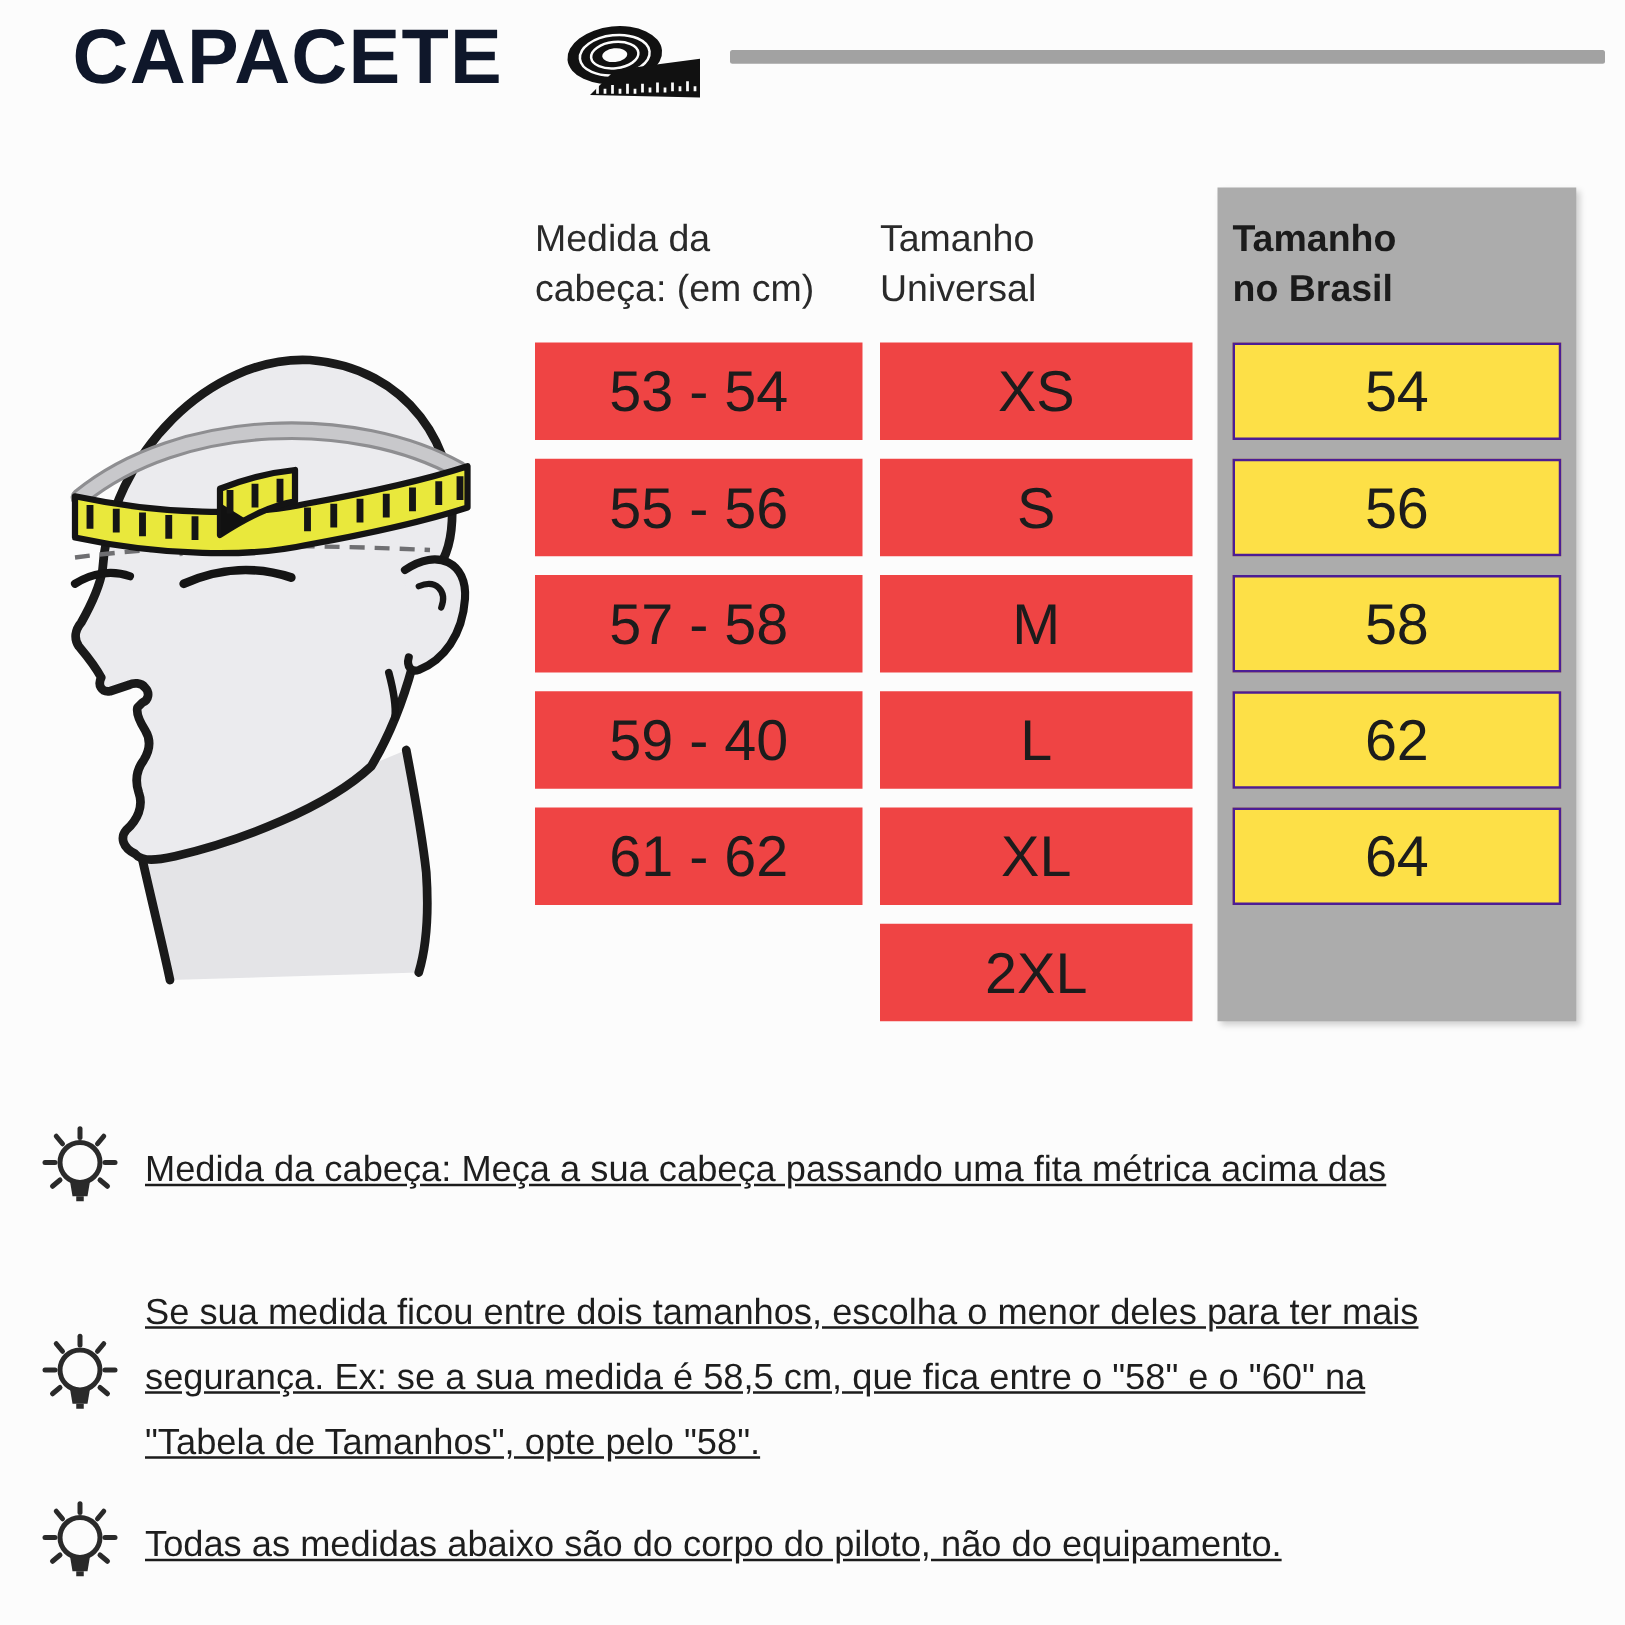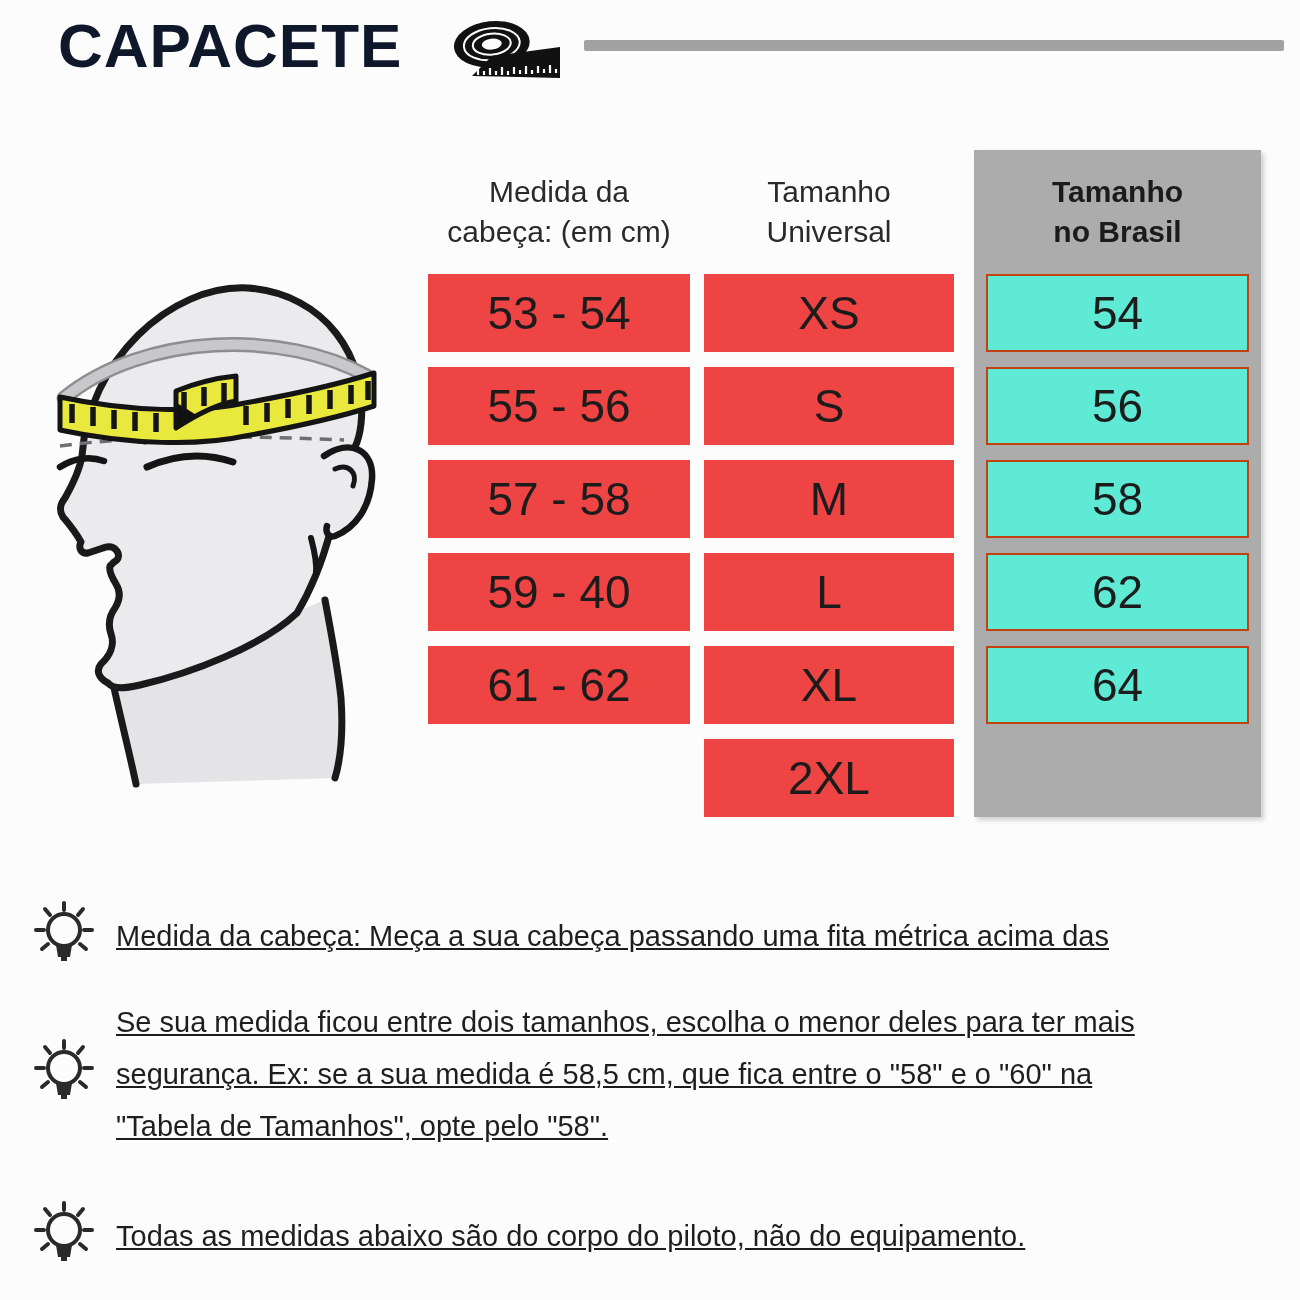--- a/index.html
+++ b/index.html
@@ -24,39 +24,39 @@
   .size-table{position:absolute;left:428px;top:150px;display:flex;}
   .col{display:flex;flex-direction:column;}
   .col1{width:262px;margin-right:14px;}
   .col2{width:250px;margin-right:20px;}
   .col3{
     width:287px;background:#acacac;box-sizing:border-box;
     padding:0 12px 14px 12px;
     box-shadow:3px 3px 5px rgba(0,0,0,0.18);
   }
   .hdr{
-    height:124px;display:flex;flex-direction:column;justify-content:center;align-items:center;
+    height:124px;display:flex;flex-direction:column;justify-content:center;align-items:flex-start;
     font-size:30px;line-height:40px;color:#2a2a2a;text-align:center;
   }
   .col3 .hdr{font-weight:bold;color:#1b1b1b;}
   .cell{
     height:78px;margin-bottom:15px;background:#ef4444;
     display:flex;align-items:center;justify-content:center;
     font-size:46px;color:#1c1c1c;
   }
   .cell:last-child{margin-bottom:0;}
-  .col3 .cell{background:#5eead4;border:2px solid #c2410c;box-sizing:border-box;}
+  .col3 .cell{background:#fde047;border:2px solid #4c1d95;box-sizing:border-box;}
 
   
   .note{position:absolute;left:28px;display:flex;align-items:center;text-decoration:underline;}
   .note-icon{width:72px;height:80px;flex:none;margin-right:16px;}
   .note-lines{font-size:29px;line-height:52px;color:#1e1e1e;}
   .note-lines .line{white-space:nowrap;}
   .note-1{top:896px;}
-  .note-2{top:996px;}
+  .note-2{top:1024px;}
   .note-3{top:1196px;}
 </style>
 </head>
 <body>
 
 <div class="page-title">CAPACETE</div>
 
 <svg class="tape-title-icon" viewBox="0 0 118 70" aria-hidden="true">
   <g transform="rotate(-6 45 30)">
     <ellipse cx="44" cy="28" rx="38" ry="23" fill="#111"></ellipse>

